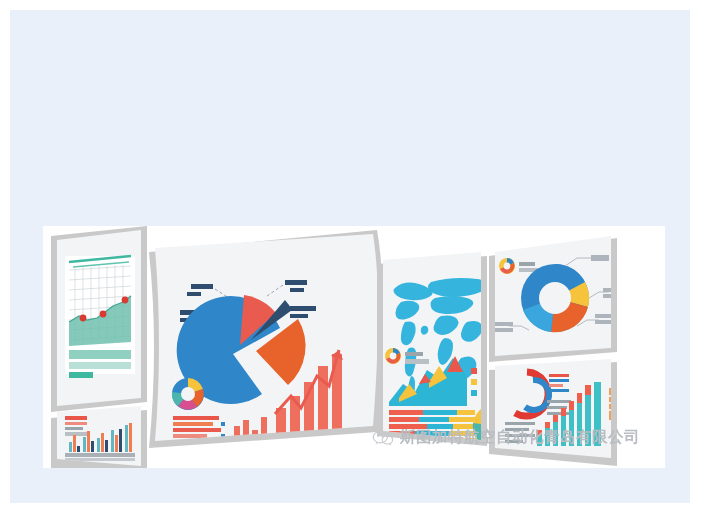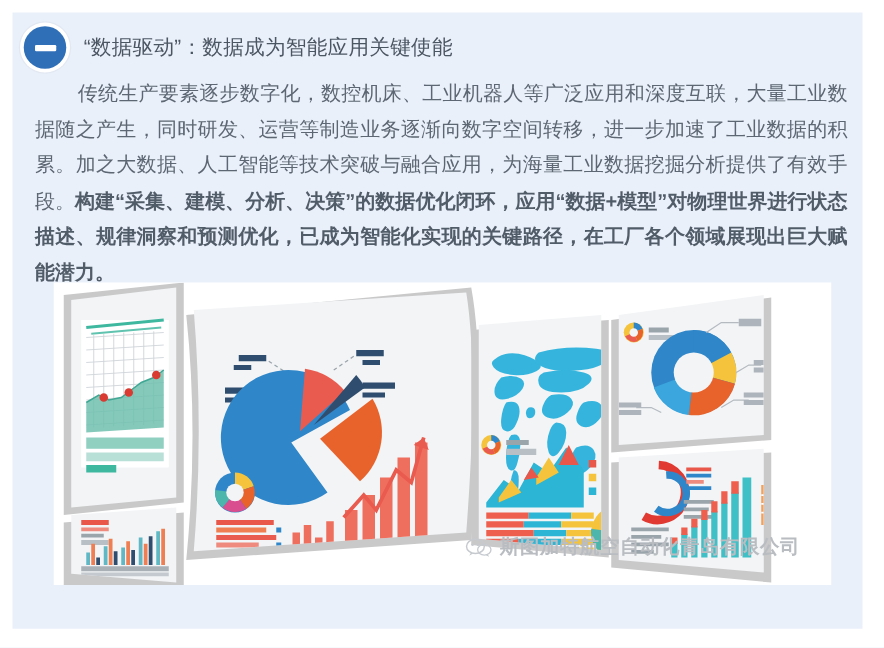--- a/index.html
+++ b/index.html
@@ -73,30 +73,21 @@
     width:22px;height:16px;margin-right:6px;flex:0 0 auto;
   }
 </style>
 </head>
 <body>
 
 <div id="root">
 
   <div class="panel"></div>
 
-  <div class="header">
-    <div class="collapse-icon">
-      <div class="bar"></div>
-    </div>
-    <div class="header-title">“数据驱动”：数据成为智能应用关键使能</div>
-  </div>
-
-  <div class="body-text">
-    <span class="indent"></span><span>传统生产要素逐步数字化，数控机床、工业机器人等广泛应用和深度互联，大量工业数据随之产生，同时研发、运营等制造业务逐渐向数字空间转移，进一步加速了工业数据的积累。加之大数据、人工智能等技术突破与融合应用，为海量工业数据挖掘分析提供了有效手段。</span><b>构建“采集、建模、分析、决策”的数据优化闭环，应用“数据+模型”对物理世界进行状态描述、规律洞察和预测优化，已成为智能化实现的关键路径，在工厂各个领域展现出巨大赋能潜力。</b>
-  </div>
+
 
   <div class="illus-card">
     <svg class="illus-svg" viewBox="0 0 622 242" xmlns="http://www.w3.org/2000/svg">
 
       <defs>
         <clipPath id="clipS1">
             <path d="M14,14 L98,4 L98,172 L14,180 Z"></path>
           </clipPath>
         <clipPath id="clipS2">
             <path d="M14,186 L98,180 L98,240 L14,233 Z"></path>

